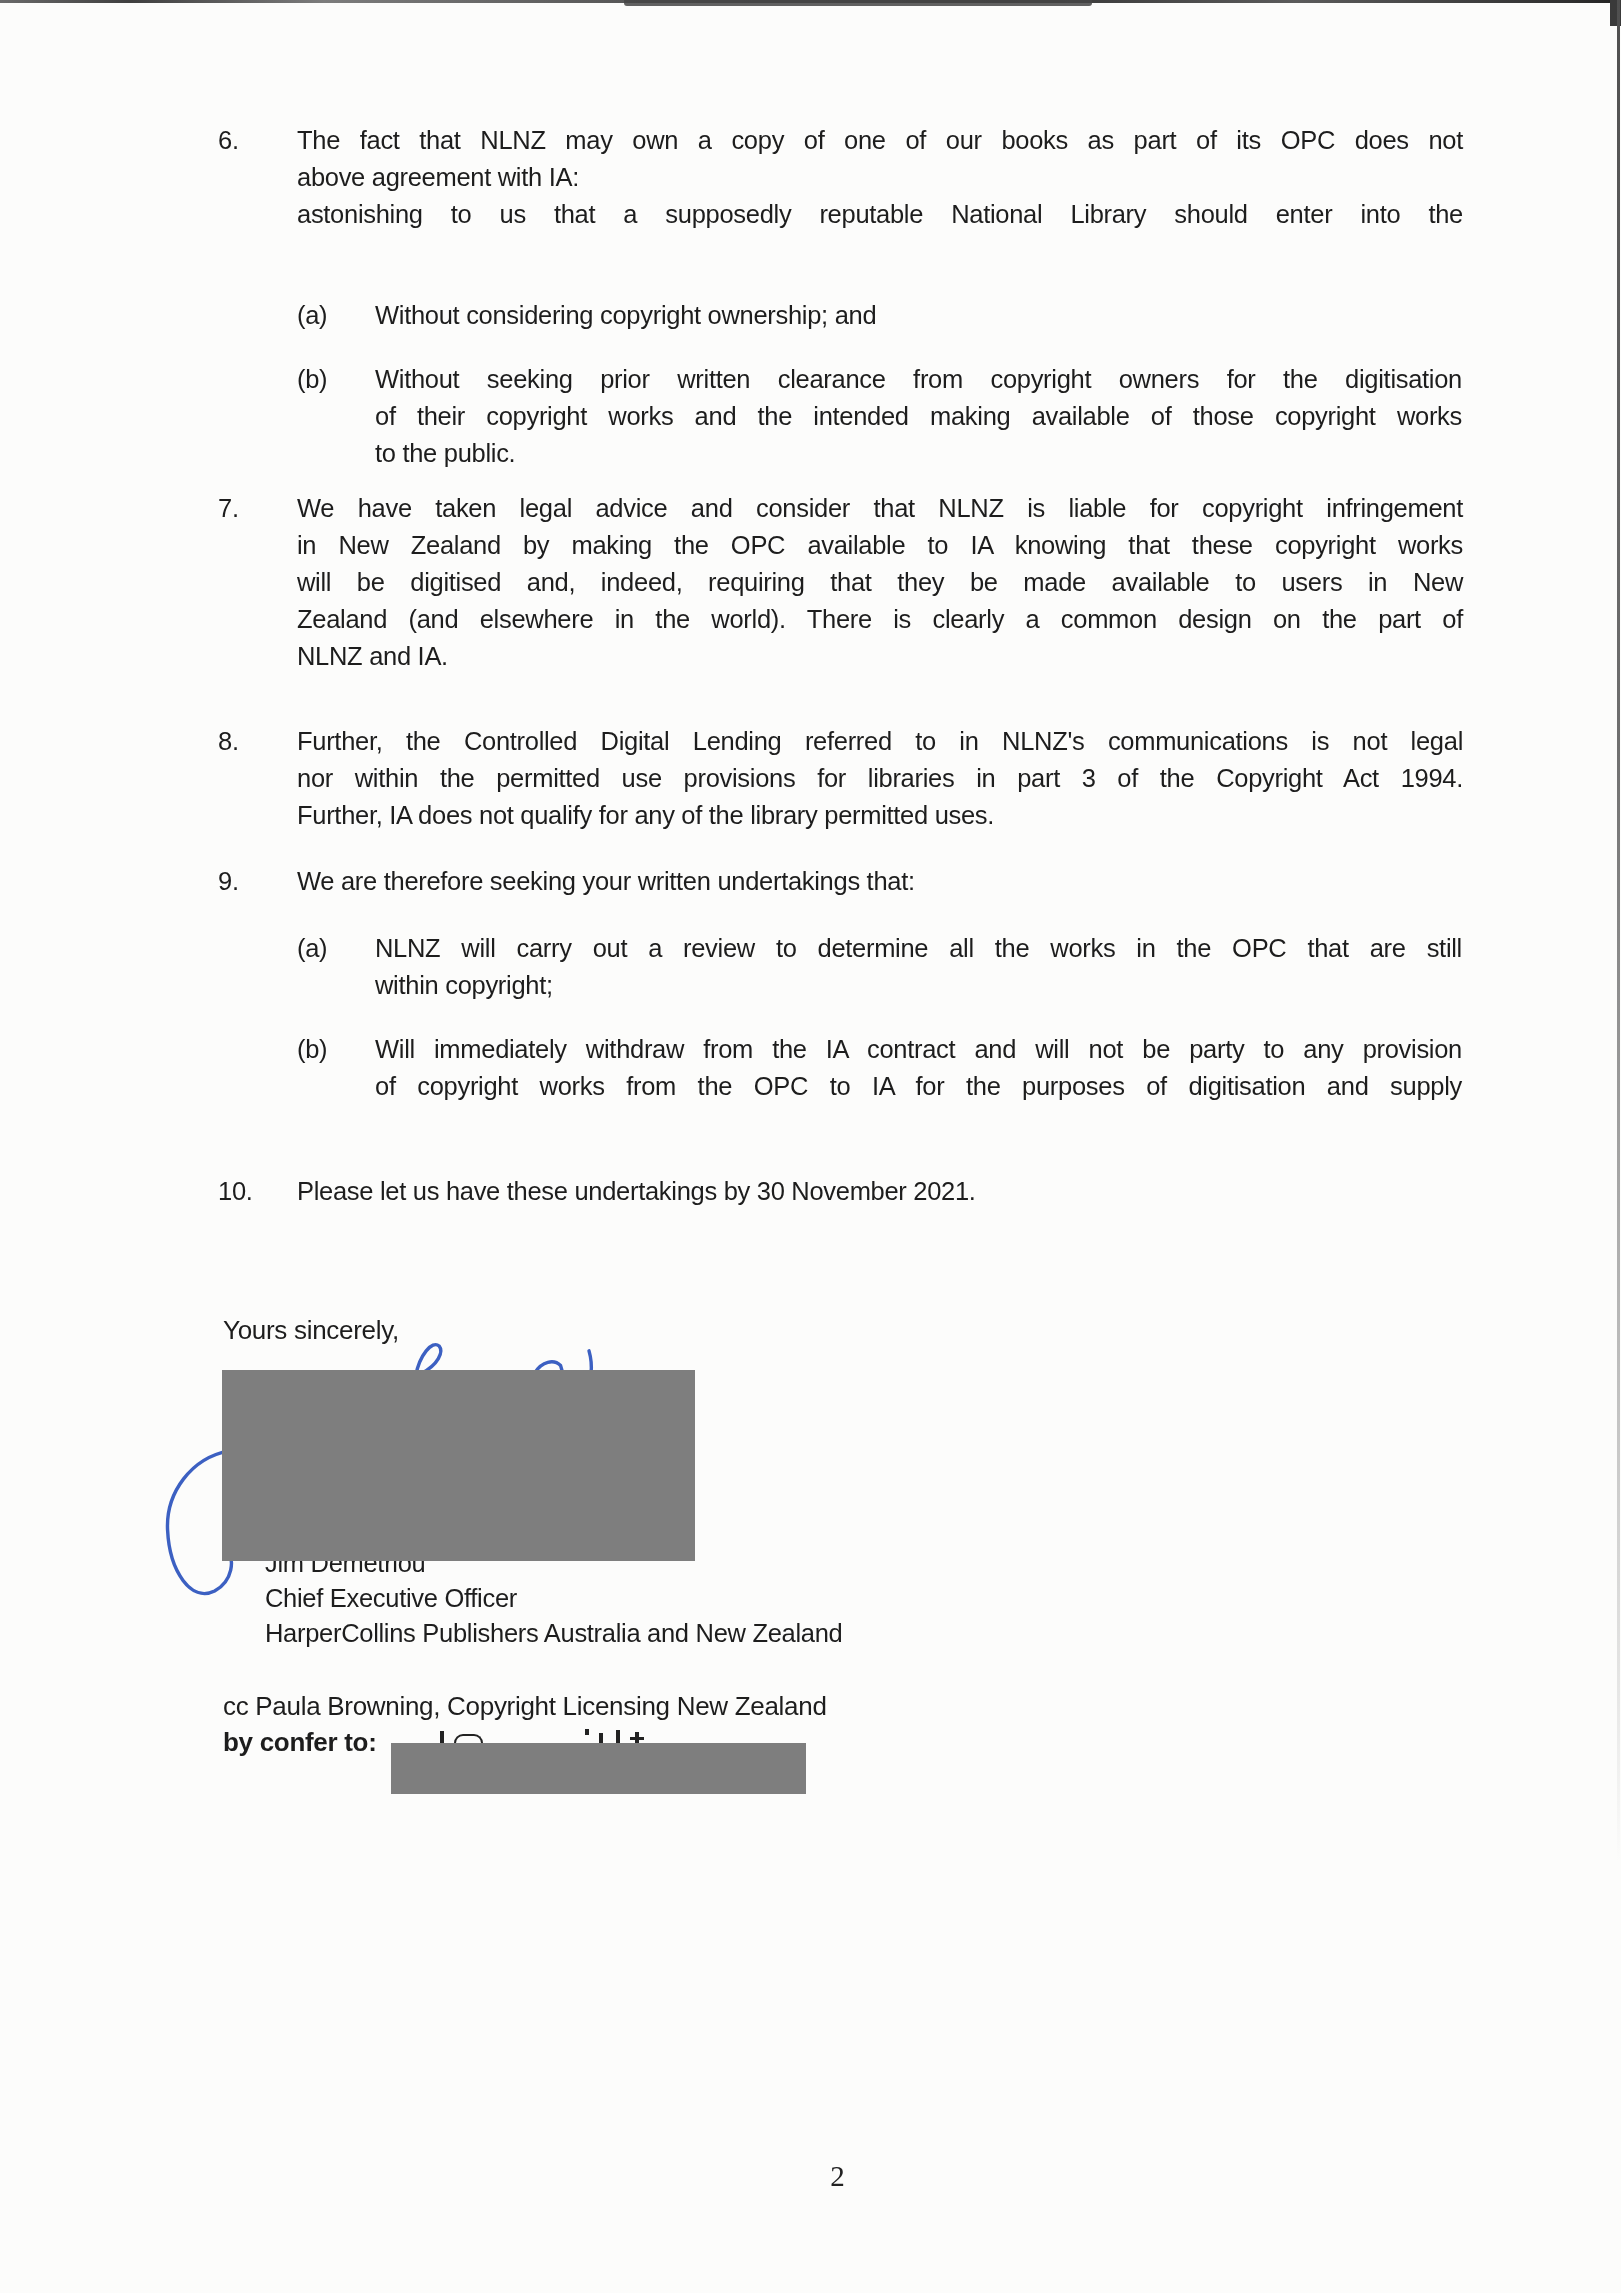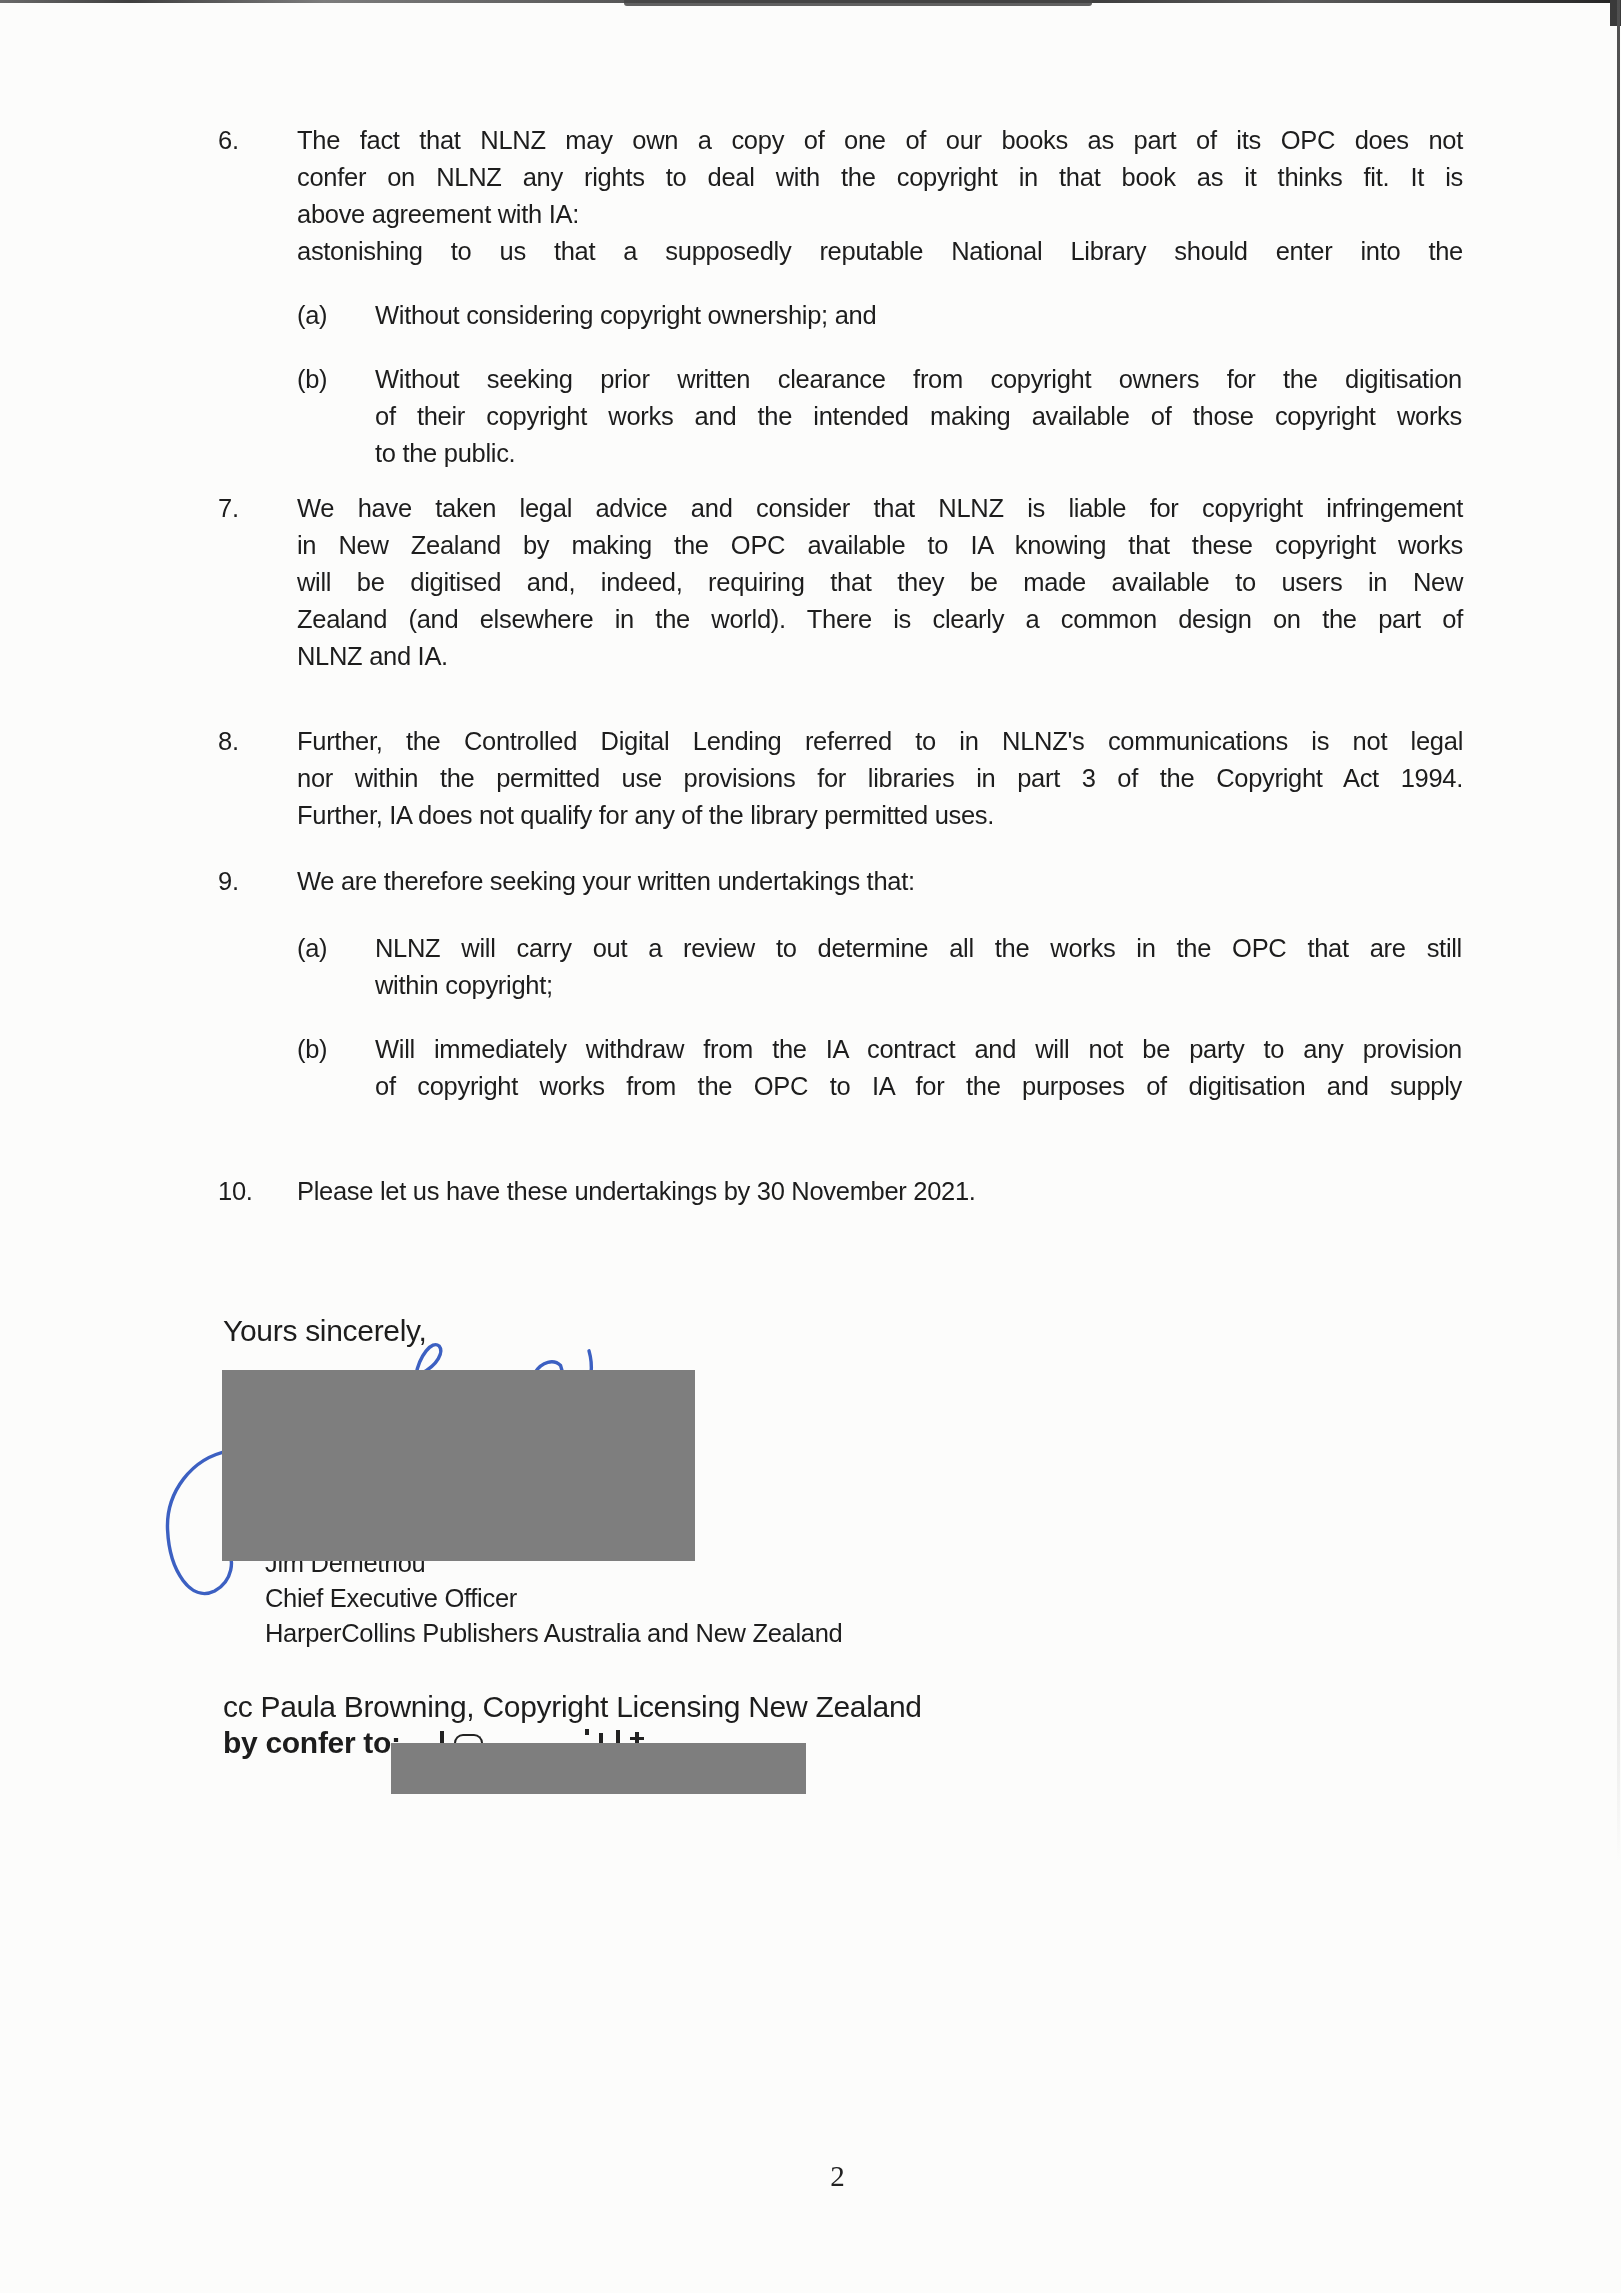--- a/index.html
+++ b/index.html
@@ -30,21 +30,21 @@
     display:flex;
     font-size:25.5px;line-height:37px;letter-spacing:-0.3px;
   }
   .para{left:218px;width:1245px;}
   .sub{left:297px;width:1165px;}
   .num{flex:0 0 79px;}
   .sublabel{flex:0 0 78px;}
   .pbody{flex:1 1 auto;}
   .tline{text-align:justify;text-align-last:justify;}
   .tline.last{text-align:last;text-align-last:left;}
-  .plain{position:absolute;left:223px;font-size:30px;line-height:37px;letter-spacing:-0.3px;}
+  .plain{position:absolute;left:223px;font-size:26px;line-height:37px;letter-spacing:-0.3px;}
   .sigline{position:absolute;left:223px;font-size:25.5px;line-height:33px;letter-spacing:-0.3px;white-space:nowrap;margin-left:42px;}
   .bold{font-weight:bold;}
   
   .redaction{position:absolute;background:var(--redaction);z-index:5;}
   .redaction-signature{left:222px;top:1370px;width:473px;height:191px;}
   .redaction-email{left:391px;top:1743px;width:415px;height:51px;}
   
   .ink-svg{position:absolute;left:0;top:0;z-index:4;}
   .ink-svg path{fill:none;stroke:var(--ink);stroke-width:3.5;stroke-linecap:round;}
   
@@ -64,21 +64,20 @@
 
   <div class="scan-top-line"></div>
   <div class="scan-top-thick"></div>
   <div class="scan-corner"></div>
   <div class="scan-right-line"></div>
 
   <section class="para" style="top:122px">
     <div class="num">6.</div>
     <div class="pbody">
         <div class="tline">The fact that NLNZ may own a copy of one of our books as part of its OPC does not</div>
-        <div class="tline">confer on NLNZ any rights to deal with the copyright in that book as it thinks fit. It is</div>
         <div class="tline last">above agreement with IA:</div>
         <div class="tline">astonishing to us that a supposedly reputable National Library should enter into the</div>
       </div>
   </section>
   <section class="sub" style="top:297px">
     <div class="sublabel">(a)</div>
     <div class="pbody">
         <div class="tline last">Without considering copyright ownership; and</div>
       </div>
   </section>

